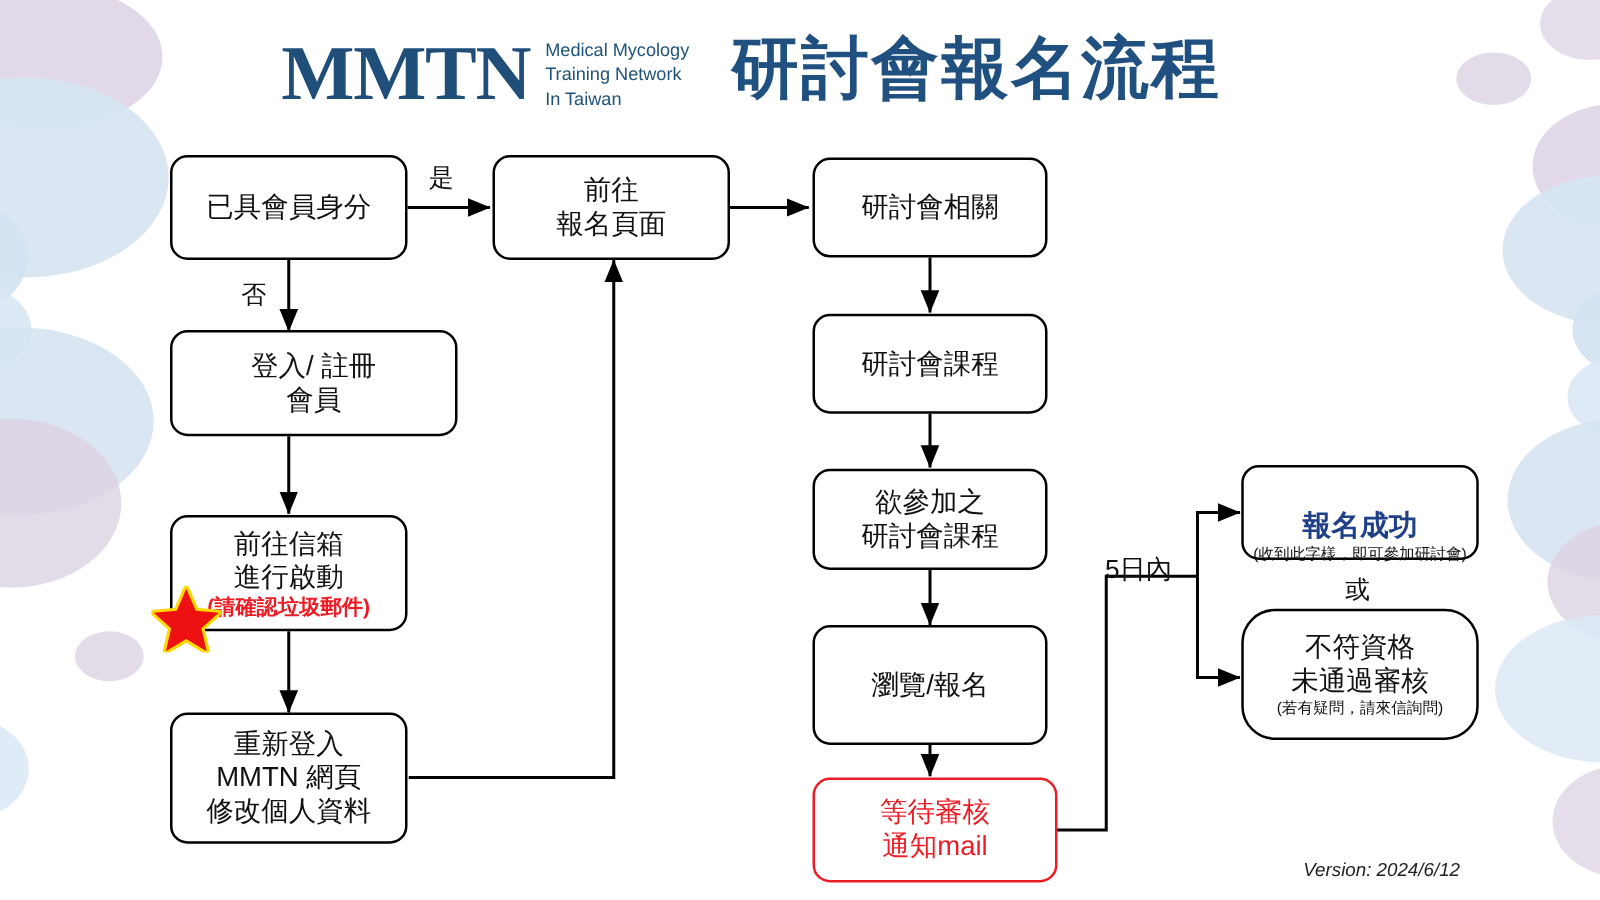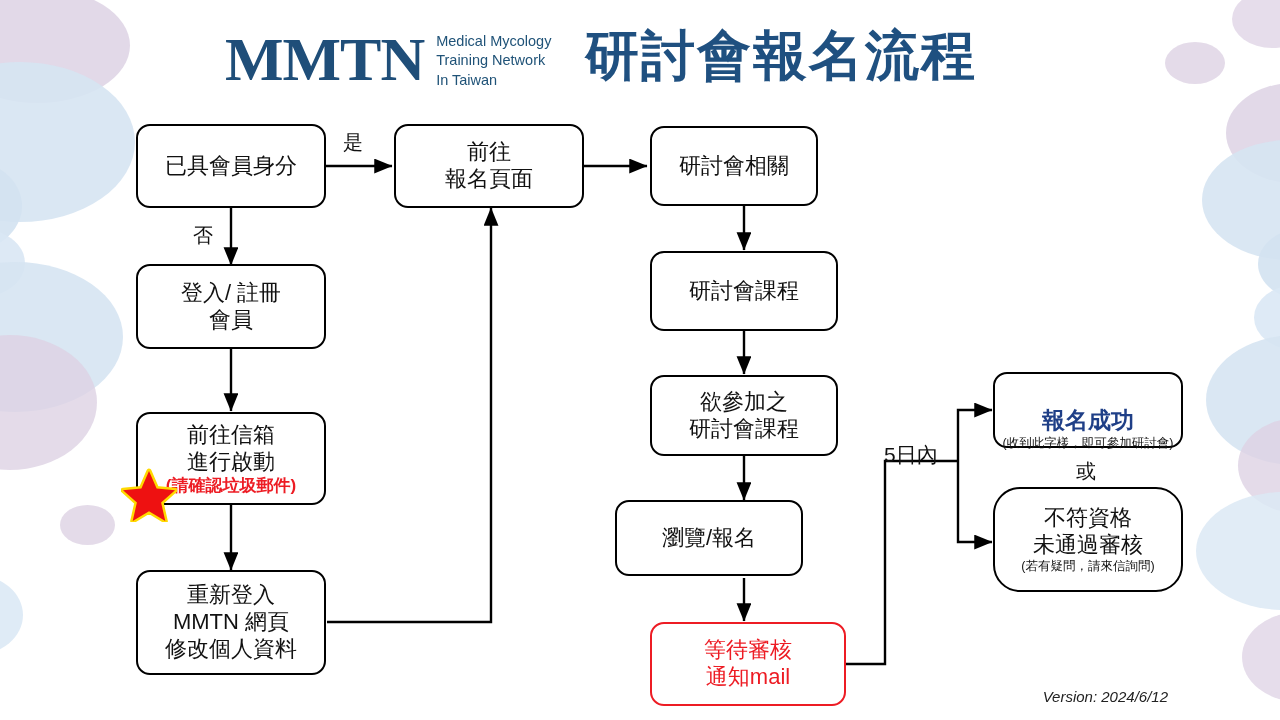--- a/index.html
+++ b/index.html
@@ -138,21 +138,21 @@
 
   <div class="edge-label" style="left:343px;top:129px;">是</div>
   <div class="edge-label" style="left:193px;top:222px;">否</div>
   <div class="edge-label" style="left:884px;top:441px;font-size:21px;">5日內</div>
   <div class="edge-label" style="left:1076px;top:458px;">或</div>
 
   <div class="node" style="left:136px;top:124px;width:190px;height:84px;">
     <span class="l n-main">已具會員身分</span>
   </div>
 
-  <div class="node" style="left:136px;top:264px;width:190px;height:85px;">
+  <div class="node" style="left:136px;top:264px;width:230px;height:85px;">
     <span class="l n-main">登入/ 註冊</span>
     <span class="l n-main">會員</span>
   </div>
 
   <div class="node" style="left:136px;top:412px;width:190px;height:93px;">
     <span class="l n-main">前往信箱</span>
     <span class="l n-main">進行啟動</span>
     <span class="l red-note">(請確認垃圾郵件)</span>
   </div>
 
@@ -160,34 +160,34 @@
     <span class="l n-main">重新登入</span>
     <span class="l n-main">MMTN 網頁</span>
     <span class="l n-main">修改個人資料</span>
   </div>
 
   <div class="node" style="left:394px;top:124px;width:190px;height:84px;">
     <span class="l n-main">前往</span>
     <span class="l n-main">報名頁面</span>
   </div>
 
-  <div class="node" style="left:650px;top:126px;width:168px;height:80px;">
+  <div class="node" style="left:650px;top:126px;width:188px;height:80px;">
     <span class="l n-main">研討會相關</span>
   </div>
 
   <div class="node" style="left:650px;top:251px;width:188px;height:80px;">
     <span class="l n-main">研討會課程</span>
   </div>
 
   <div class="node" style="left:650px;top:375px;width:188px;height:81px;">
     <span class="l n-main">欲參加之</span>
     <span class="l n-main">研討會課程</span>
   </div>
 
-  <div class="node" style="left:615px;top:500px;width:188px;height:76px;">
+  <div class="node" style="left:650px;top:500px;width:188px;height:96px;">
     <span class="l n-main">瀏覽/報名</span>
   </div>
 
   <div class="node red-box" style="left:650px;top:622px;width:196px;height:84px;">
     <span class="l n-main">等待審核</span>
     <span class="l n-main">通知mail</span>
   </div>
 
   <div class="node" style="left:993px;top:372px;width:190px;height:76px;">
     <span class="l blue-strong">報名成功</span>

